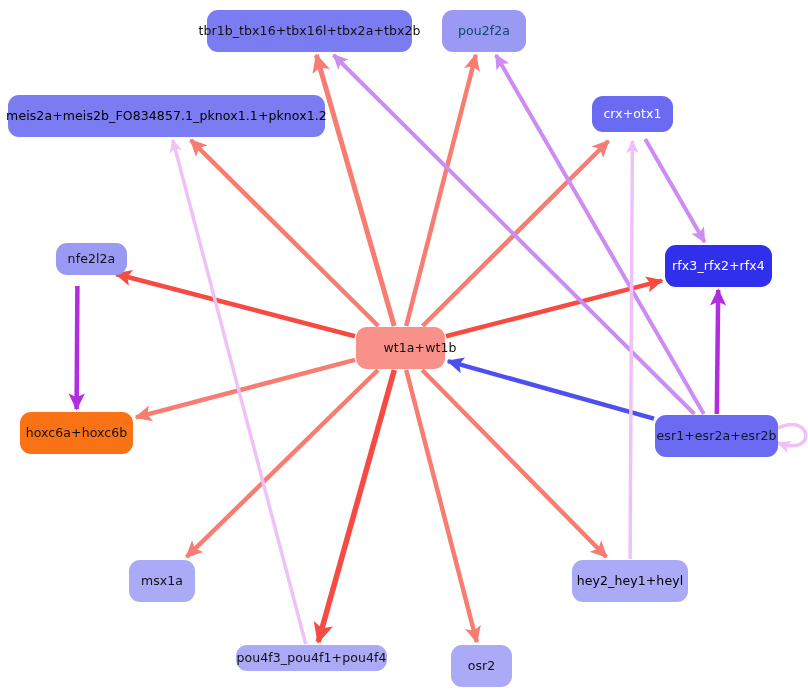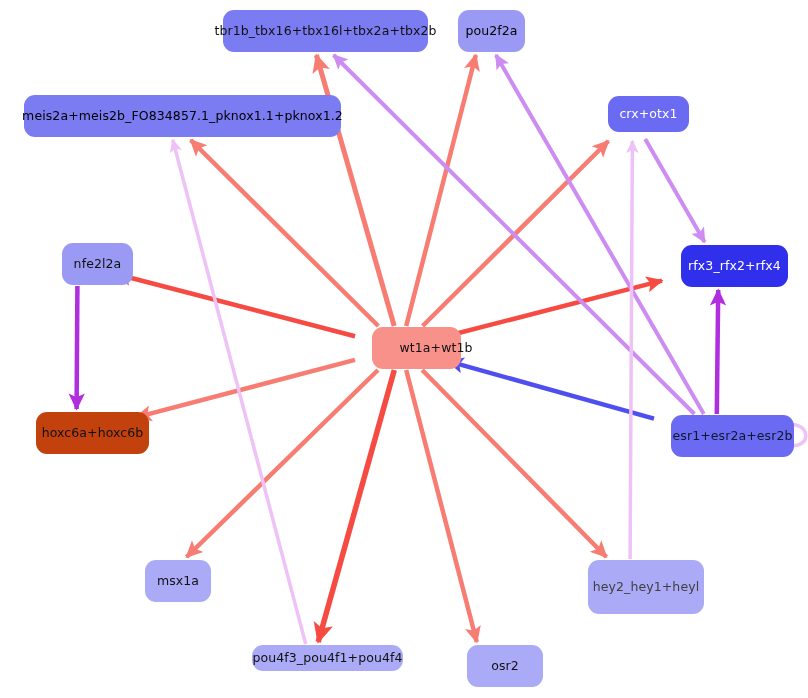--- a/index.html
+++ b/index.html
@@ -11,21 +11,20 @@
     position:absolute;
     box-sizing:border-box;
     border-radius:11px;
     display:flex;align-items:center;justify-content:center;
     text-align:center;
     font-size:12.5px;
     line-height:1;
     white-space:nowrap;
     letter-spacing:0.1px;
     z-index:5;
-    margin-left:16px;
   }
   .node span{pointer-events:none;}
 </style>
 </head>
 <body>
 
 <div id="graph">
 
   <svg id="edges" viewBox="0 0 808 698" xmlns="http://www.w3.org/2000/svg">
     <defs id="arrow-defs">
@@ -69,50 +68,50 @@
         <line x1="305.7" y1="644.0" x2="172.8" y2="140.0" stroke="#eec2f7" stroke-width="3.5" stroke-linecap="butt" marker-end="url(#ah5)"></line>
         <line x1="645.2" y1="139.0" x2="704.6" y2="242.0" stroke="#cc8cf2" stroke-width="4" stroke-linecap="butt" marker-end="url(#ah4)"></line>
         <path d="M778,428 C 812,412 818,457 778,443" fill="none" stroke="#eec2f7" stroke-width="3.5" stroke-linecap="round" marker-end="url(#ah5)"></path>
       </g>
   </svg>
 
   <div id="node-layer">
       <div class="node" style="left: 207px; top: 10px; width: 205px; height: 42px; background: rgb(123, 123, 242); color: rgb(17, 17, 17);">
         <span>tbr1b_tbx16+tbx16l+tbx2a+tbx2b</span>
       </div>
-      <div class="node" style="left: 442px; top: 10px; width: 67px; height: 42px; background: rgb(154, 154, 245); color: #000000;">
+      <div class="node" style="left: 442px; top: 10px; width: 84px; height: 42px; background: rgb(154, 154, 245); color: #0c4a6e;">
         <span>pou2f2a</span>
       </div>
       <div class="node" style="left: 8px; top: 95px; width: 317px; height: 42px; background: rgb(123, 123, 242); color: #000000;">
         <span>meis2a+meis2b_FO834857.1_pknox1.1+pknox1.2</span>
       </div>
       <div class="node" style="left: 592px; top: 96px; width: 81px; height: 36px; background: rgb(106, 106, 242); color: rgb(255, 255, 255);">
         <span>crx+otx1</span>
       </div>
-      <div class="node" style="left: 46px; top: 243px; width: 71px; height: 42px; background: rgb(154, 154, 245); color: rgb(17, 17, 17);">
+      <div class="node" style="left: 56px; top: 243px; width: 71px; height: 32px; background: rgb(154, 154, 245); color: rgb(17, 17, 17);">
         <span>nfe2l2a</span>
       </div>
       <div class="node" style="left: 665px; top: 245px; width: 107px; height: 42px; background: rgb(47, 47, 236); color: rgb(255, 255, 255);">
         <span>rfx3_rfx2+rfx4</span>
       </div>
       <div class="node" style="left: 356px; top: 327px; width: 89px; height: 42px; background: rgb(247, 145, 137); color: rgb(17, 17, 17); padding-left: 39px;">
         <span>wt1a+wt1b</span>
       </div>
-      <div class="node" style="left: 20px; top: 412px; width: 113px; height: 42px; background: #c2410c; color: rgb(17, 17, 17);">
+      <div class="node" style="left: 20px; top: 412px; width: 113px; height: 42px; background: #f97316; color: rgb(17, 17, 17);">
         <span>hoxc6a+hoxc6b</span>
       </div>
       <div class="node" style="left: 655px; top: 415px; width: 123px; height: 42px; background: rgb(106, 106, 242); color: #0f172a;">
         <span>esr1+esr2a+esr2b</span>
       </div>
       <div class="node" style="left: 129px; top: 560px; width: 66px; height: 42px; background: rgb(170, 170, 247); color: rgb(17, 17, 17); text-align: right;">
         <span>msx1a</span>
       </div>
-      <div class="node" style="left: 572px; top: 560px; width: 116px; height: 54px; background: rgb(170, 170, 247); color: #404040;">
+      <div class="node" style="left: 572px; top: 560px; width: 116px; height: 42px; background: rgb(170, 170, 247); color: #000000;">
         <span>hey2_hey1+heyl</span>
       </div>
       <div class="node" style="left: 236px; top: 645px; width: 151px; height: 26px; background: rgb(170, 170, 247); color: rgb(17, 17, 17);">
         <span>pou4f3_pou4f1+pou4f4</span>
       </div>
-      <div class="node" style="left: 451px; top: 645px; width: 76px; height: 42px; background: rgb(170, 170, 247); color: rgb(17, 17, 17);">
+      <div class="node" style="left: 451px; top: 645px; width: 61px; height: 42px; background: rgb(170, 170, 247); color: rgb(17, 17, 17);">
         <span>osr2</span>
       </div>
     </div>
 </div>
 
 </body></html>

